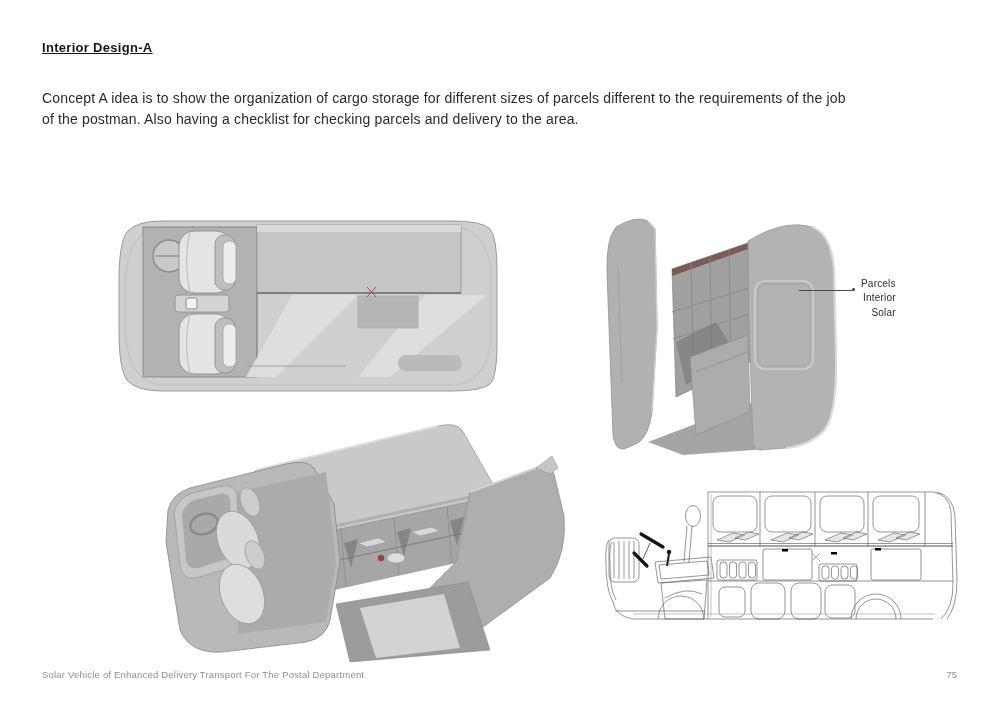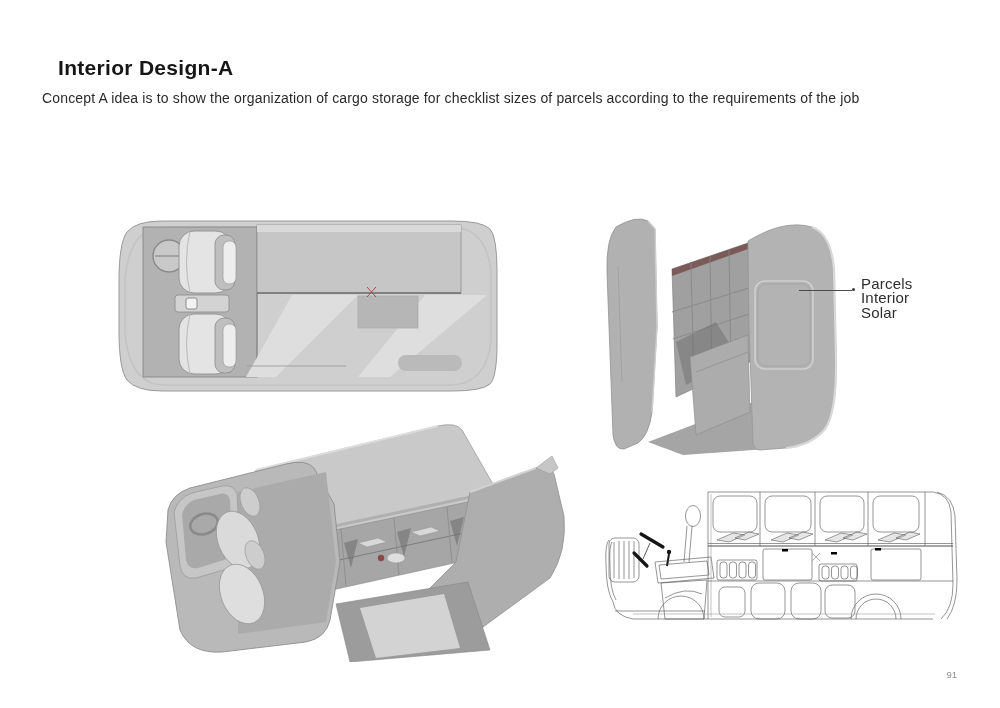--- a/index.html
+++ b/index.html
@@ -1,31 +1,31 @@
 <!DOCTYPE html>
 <html><head>
 <meta charset="utf-8">
 <style>
   html,body{margin:0;padding:0;background:#ffffff;}
   .page{
     position:relative;width:1000px;height:708px;background:#ffffff;
     font-family:"Liberation Sans","DejaVu Sans",sans-serif;overflow:hidden;
   }
   .title{
-    position:absolute;left:42px;top:40px;margin:16px;
-    font-size:21px;font-weight:700;color:#161616;letter-spacing:.3px;
+    position:absolute;left:42px;top:40px;margin:0;
+    font-size:13px;font-weight:700;color:#161616;letter-spacing:.3px;text-decoration:underline;
   }
   .para{
     position:absolute;left:42px;top:88px;width:940px;
     font-size:14px;line-height:21px;color:#2a2a2a;letter-spacing:.15px;
   }
   .fig{position:absolute;}
   .annotation{
     position:absolute;left:861px;top:277px;
-    font-size:15px;line-height:14.3px;color:#2d2d2d;letter-spacing:.2px;
+    font-size:10px;line-height:14.3px;color:#2d2d2d;letter-spacing:.2px;text-align:right;
   }
   .leader{
     position:absolute;left:799px;top:290px;width:53px;height:1px;background:#4a4a4a;
   }
   .leader-dot{
     position:absolute;left:852px;top:288px;width:3px;height:3px;border-radius:50%;background:#3a3a3a;
   }
   .footer-text{
     position:absolute;left:42px;top:669px;font-size:9.5px;color:#8f8f8f;letter-spacing:.2px;
   }
@@ -35,21 +35,22 @@
   svg{display:block;}
 </style>
 </head>
 <body>
 
 <div class="page">
 
   <h1 class="title">Interior Design-A</h1>
 
   <div class="para">
-    <div>Concept A idea is to show the organization of cargo storage for checklist sizes of parcels according to the requirements of the job</div>
+    <div>Concept A idea is to show the organization of cargo storage for different sizes of parcels different to the requirements of the job</div>
+    <div>of the postman. Also having a checklist for checking parcels and delivery to the area.</div>
   </div>
 
   <div class="fig" style="left:40px;top:183px;width:480px;height:240px;">
     <svg width="480" height="240" viewBox="0 0 480 240">
 
       <path d="M 122 38 L 412 38 Q 442 38 450 46 Q 457 54 457 88 L 457 160 Q 457 194 450 201 Q 442 208 412 208 L 122 208 Q 96 208 87 197 Q 79 186 79 148 L 79 98 Q 79 60 87 49 Q 96 38 122 38 Z" fill="#cfcfcf" stroke="#9a9a9a" stroke-width="1"></path>
       <path d="M 124 44 L 410 44 Q 446 44 451 88 L 451 158 Q 446 202 410 202 L 124 202 Q 90 202 85 150 L 85 96 Q 90 44 124 44 Z" fill="none" stroke="#c3c3c3" stroke-width="1.5"></path>
 
       <rect x="103" y="44" width="114" height="150" fill="#b2b2b2" stroke="#808080" stroke-width="0.8"></rect>
 
@@ -253,15 +254,16 @@
       <rect x="148" y="103" width="34" height="36" rx="8"></rect>
       <rect x="188" y="103" width="30" height="36" rx="8"></rect>
       <rect x="222" y="105" width="30" height="33" rx="7"></rect>
       <path d="M 248 139 A 25 25 0 0 1 298 139"></path>
       <path d="M 253 139 A 20 20 0 0 1 293 139"></path>
       <path d="M 55 139 A 23 23 0 0 1 101 139"></path>
       <line x1="30" y1="134" x2="332" y2="134" stroke="#9a9a9a"></line>
     </svg>
   </div>
 
-  <div class="page-number">91</div>
+  <div class="footer-text">Solar Vehicle of Enhanced Delivery Transport For The Postal Department</div>
+  <div class="page-number">75</div>
 
 </div>
 
 </body></html>

